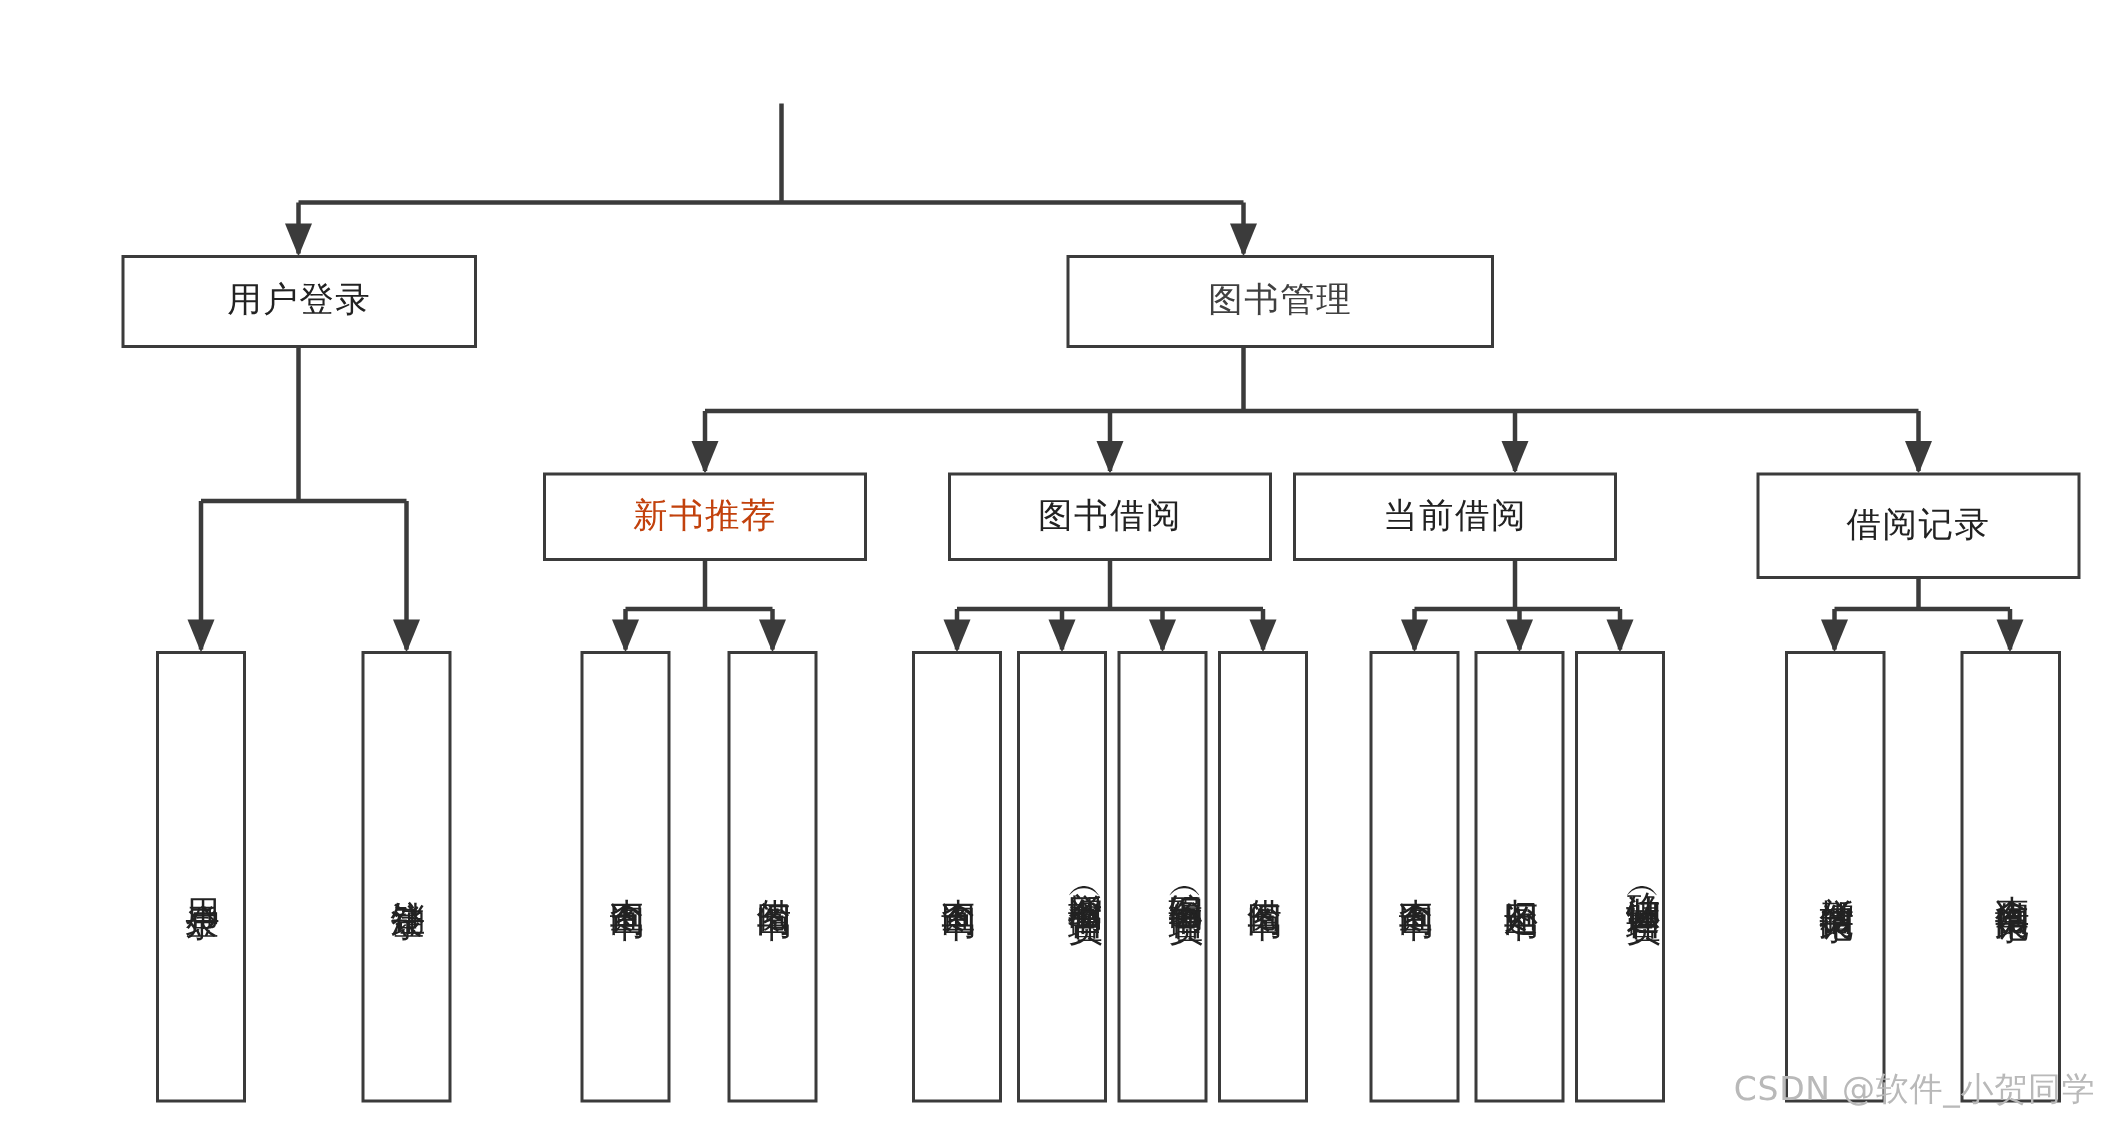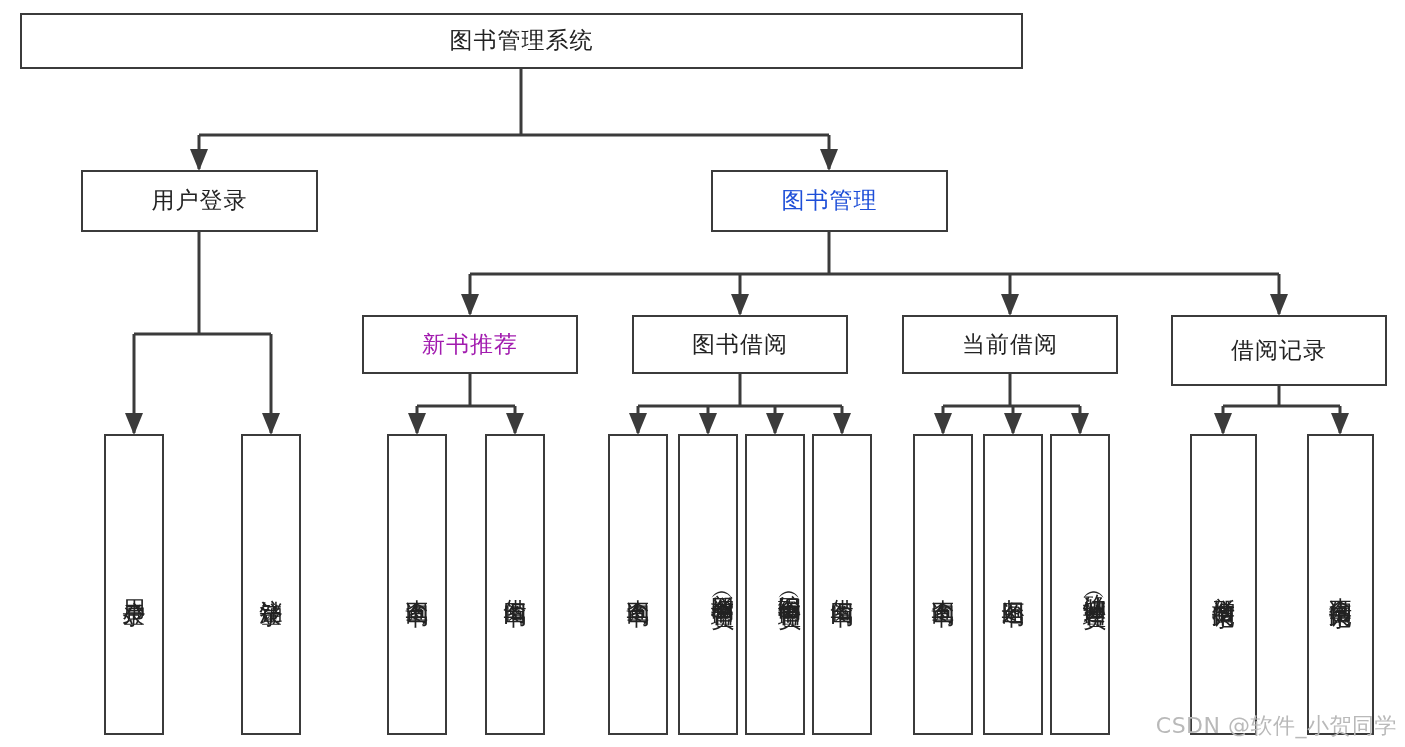--- a/index.html
+++ b/index.html
@@ -121,38 +121,35 @@
       <line x1="1080" y1="406" x2="1080" y2="433" stroke="#3b3b3b" stroke-width="3" stroke-linecap="butt"></line>
       <path d="M 1071 413 L 1089 413 L 1080 435 Z" fill="#3b3b3b"></path>
       <line x1="1279" y1="374" x2="1279" y2="406" stroke="#3b3b3b" stroke-width="3" stroke-linecap="butt"></line>
       <line x1="1223" y1="406" x2="1340" y2="406" stroke="#3b3b3b" stroke-width="3" stroke-linecap="butt"></line>
       <line x1="1223" y1="406" x2="1223" y2="433" stroke="#3b3b3b" stroke-width="3" stroke-linecap="butt"></line>
       <path d="M 1214 413 L 1232 413 L 1223 435 Z" fill="#3b3b3b"></path>
       <line x1="1340" y1="406" x2="1340" y2="433" stroke="#3b3b3b" stroke-width="3" stroke-linecap="butt"></line>
       <path d="M 1331 413 L 1349 413 L 1340 435 Z" fill="#3b3b3b"></path>
     </svg>
 
-  <div class="node horiz" id="node-root" style="left: 20px; top: 13px; width: 1003px; height: 56px; border-color: rgb(59, 59, 59); background: rgb(255, 255, 255); color: rgb(34, 34, 34);">
-    <span class="node-label">图书管理系统</span>
-  </div>
 
   <div class="node horiz" id="n-l1-0" style="left: 81px; top: 170px; width: 237px; height: 62px; border-color: rgb(59, 59, 59); background: rgb(255, 255, 255); color: rgb(34, 34, 34);">
     <span class="node-label">用户登录</span>
   </div>
-  <div class="node horiz" id="n-l1-1" style="left: 711px; top: 170px; width: 237px; height: 62px; border-color: rgb(59, 59, 59); background: rgb(255, 255, 255); color: #1d4ed8;">
+  <div class="node horiz" id="n-l1-1" style="left: 711px; top: 170px; width: 285px; height: 62px; border-color: rgb(59, 59, 59); background: rgb(255, 255, 255); color: #404040;">
     <span class="node-label">图书管理</span>
   </div>
 
-  <div class="node horiz" id="n-l2-0" style="left: 362px; top: 315px; width: 216px; height: 59px; border-color: rgb(59, 59, 59); background: rgb(255, 255, 255); color: #a21caf;">
+  <div class="node horiz" id="n-l2-0" style="left: 362px; top: 315px; width: 216px; height: 59px; border-color: rgb(59, 59, 59); background: rgb(255, 255, 255); color: #c2410c;">
     <span class="node-label">新书推荐</span>
   </div>
   <div class="node horiz" id="n-l2-1" style="left: 632px; top: 315px; width: 216px; height: 59px; border-color: rgb(59, 59, 59); background: rgb(255, 255, 255); color: rgb(34, 34, 34);">
     <span class="node-label">图书借阅</span>
   </div>
-  <div class="node horiz" id="n-l2-2" style="left: 902px; top: 315px; width: 216px; height: 59px; border-color: rgb(59, 59, 59); background: rgb(255, 255, 255); color: rgb(34, 34, 34);">
+  <div class="node horiz" id="n-l2-2" style="left: 862px; top: 315px; width: 216px; height: 59px; border-color: rgb(59, 59, 59); background: rgb(255, 255, 255); color: rgb(34, 34, 34);">
     <span class="node-label">当前借阅</span>
   </div>
   <div class="node horiz" id="n-l2-3" style="left: 1171px; top: 315px; width: 216px; height: 71px; border-color: rgb(59, 59, 59); background: rgb(255, 255, 255); color: rgb(34, 34, 34);">
     <span class="node-label">借阅记录</span>
   </div>
 
   <div class="node vert centered" id="n-leaf-0" style="left: 104px; top: 434px; width: 60px; height: 301px; border-color: rgb(59, 59, 59); background: rgb(255, 255, 255); color: rgb(34, 34, 34);">
     <span class="node-label">用户登录</span>
   </div>
   <div class="node vert centered" id="n-leaf-1" style="left: 241px; top: 434px; width: 60px; height: 301px; border-color: rgb(59, 59, 59); background: rgb(255, 255, 255); color: rgb(34, 34, 34);">

